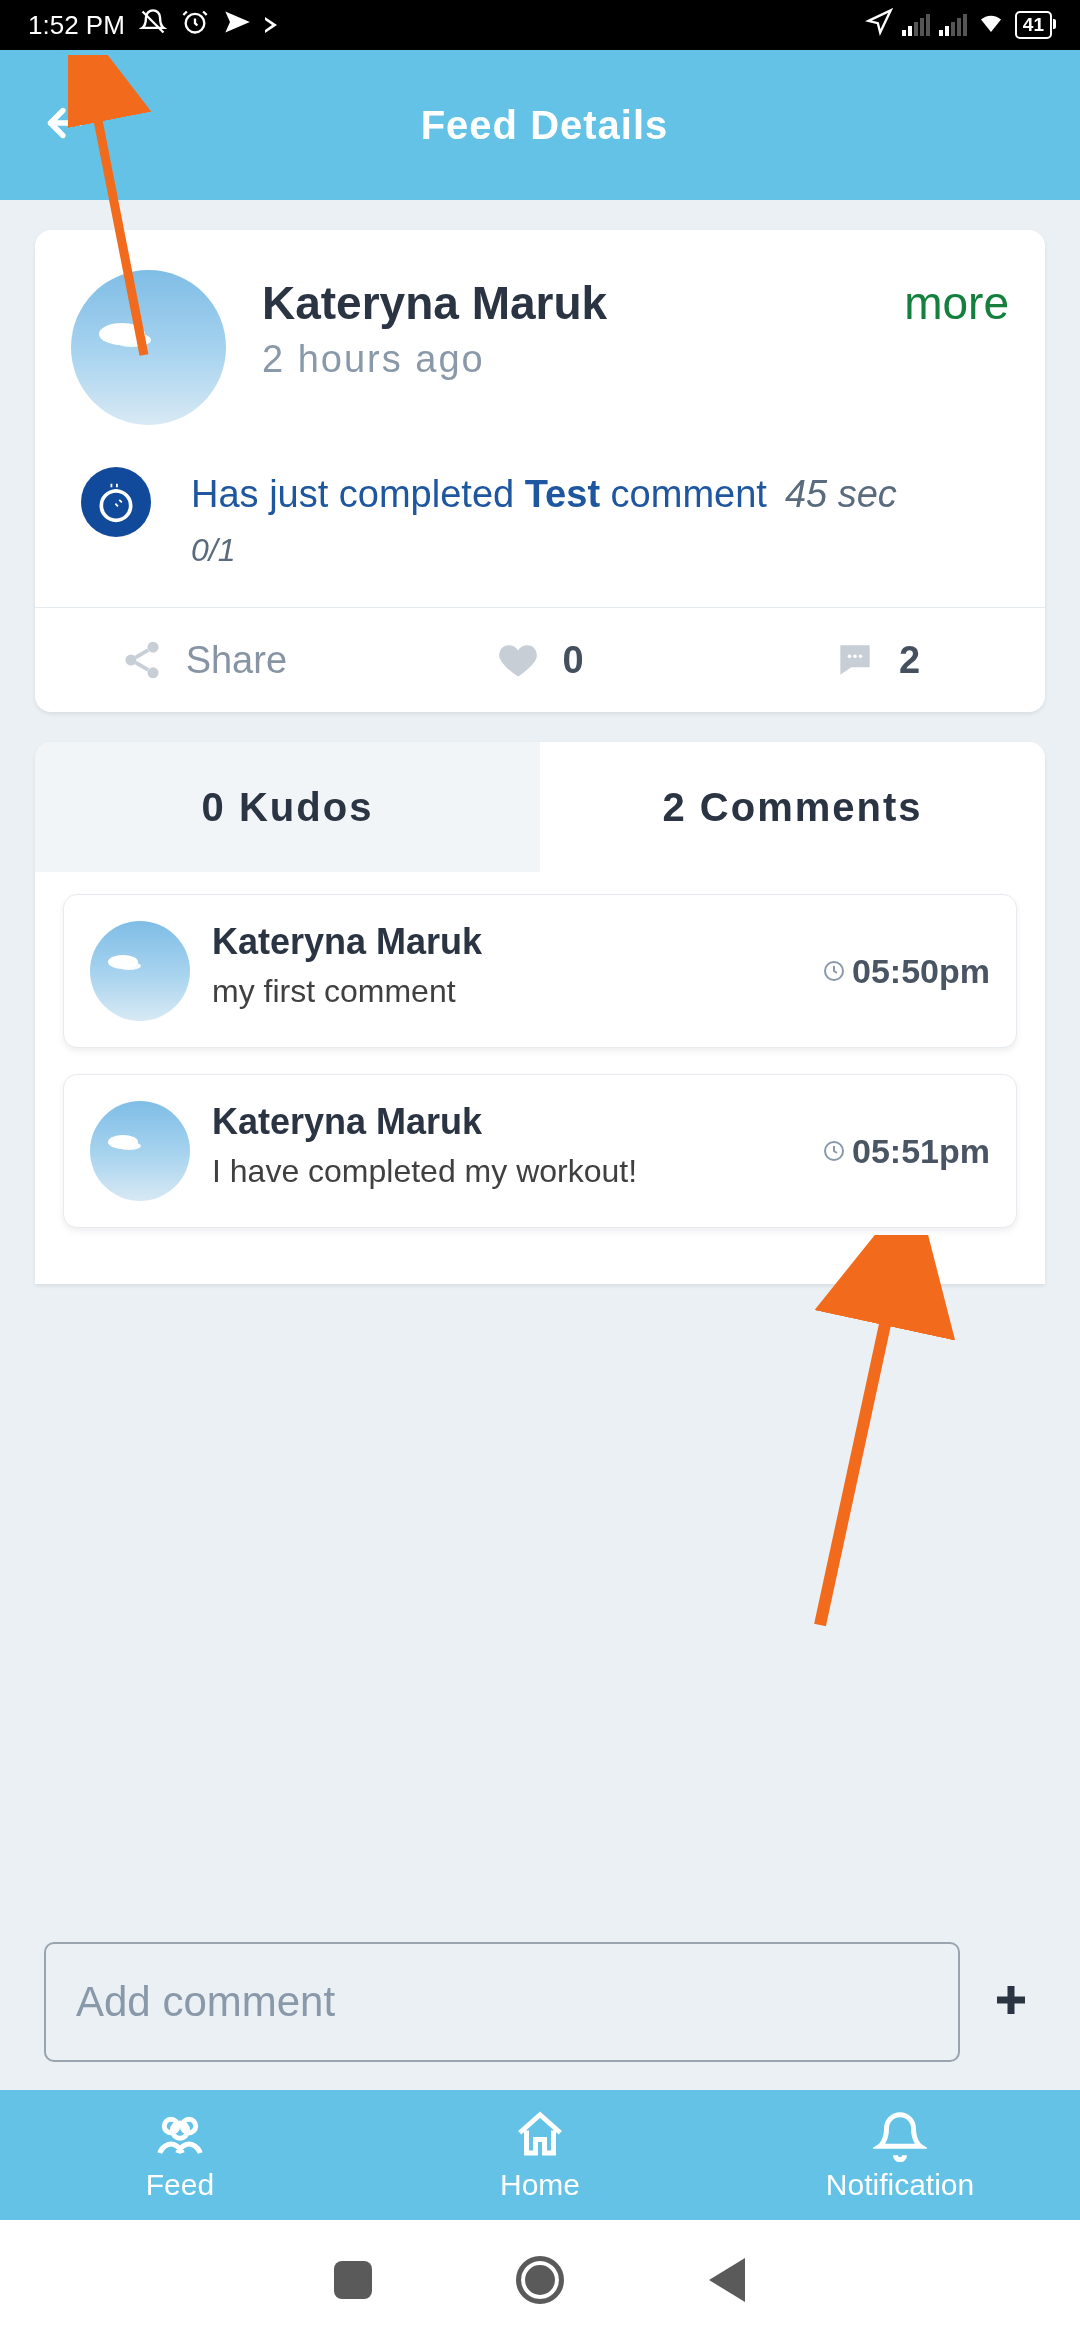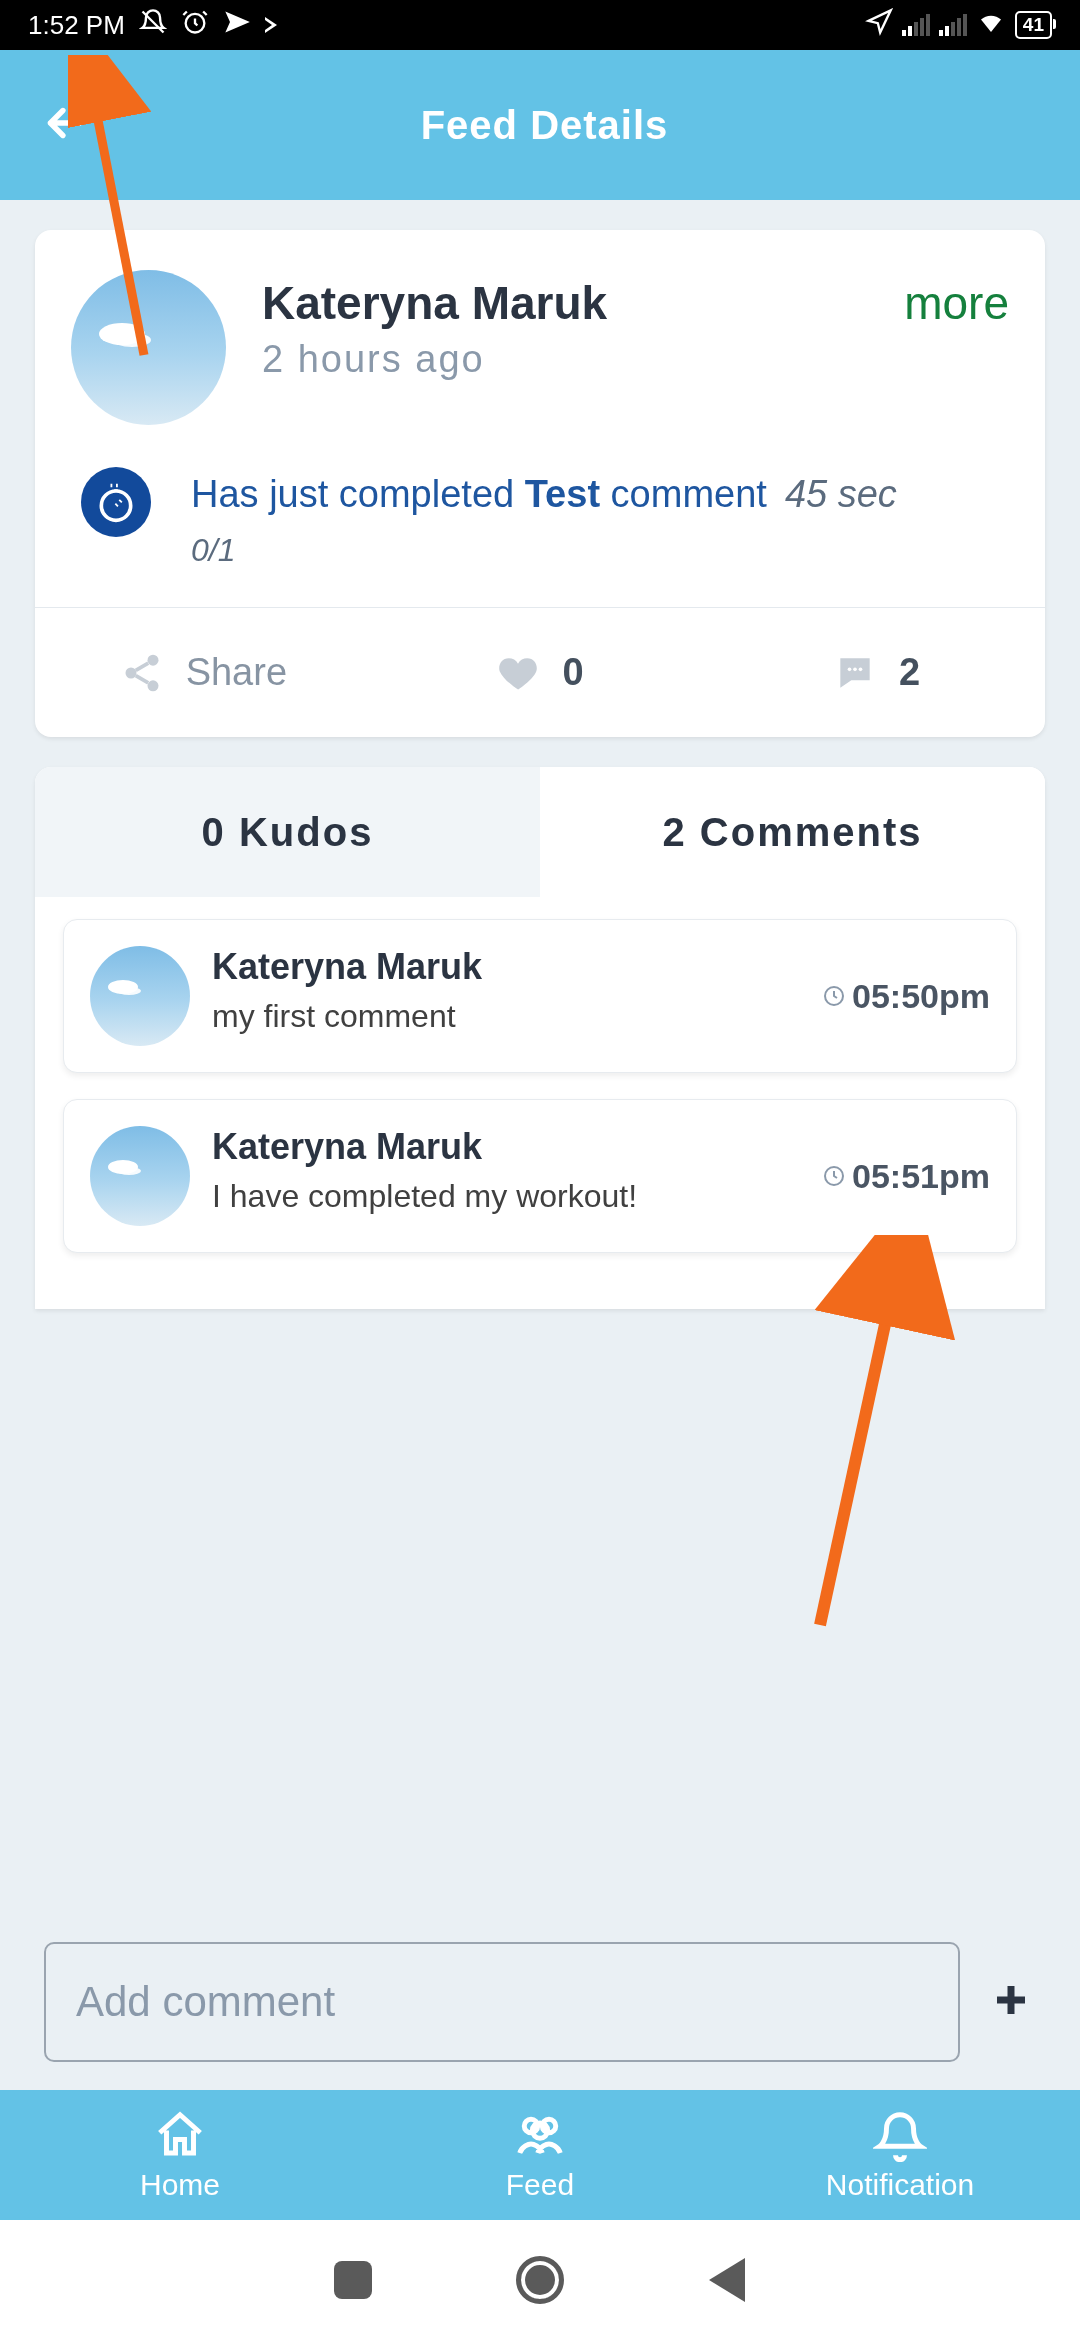--- a/index.html
+++ b/index.html
@@ -86,21 +86,21 @@
   }
   .stopwatch svg { width:44px; height:44px; }
   .activity-text { font-size:38px; color:#1e56a0; line-height:1.45; }
   .activity-text .bold { font-weight:700; }
   .activity-text .duration { color:#5b6b7e; font-style:italic; margin-left:18px;}
   .activity-sub { font-size:32px; color:#5b6b7e; font-style:italic; margin-top:10px;}
 
   .card-actions {
     border-top:1px solid #e4e9ee;
     display:flex;
-    height: 130px;
+    height: 105px;
     margin-top: 30px;
   }
   .action-cell {
     flex:1; display:flex; align-items:center; justify-content:center; gap:22px;
     color:#8794a3; font-size:38px; font-weight:500;
   }
   .action-cell svg { width:44px; height:44px; fill:#c7ced6; }
   .action-cell .count { color:#44505e; font-weight:600;}
 
   
@@ -339,32 +339,32 @@
   <div class="add-btn">
     <svg viewBox="0 0 24 24">
         <path d="M12 4v16M4 12h16"></path>
       </svg>
   </div>
 </div>
 
 <div class="bottom-tabs">
   <div class="btab">
     <svg viewBox="0 0 24 24">
-        <path d="M3 11l9-8 9 8M6 10v10h4v-6h4v6h4V10"></path>
-      </svg>
-    <span>Home</span>
-  </div>
-  <div class="btab">
-    <svg viewBox="0 0 24 24">
         <circle cx="8" cy="8" r="3"></circle>
         <circle cx="16" cy="8" r="3"></circle>
         <circle cx="12" cy="10" r="3.4"></circle>
         <path d="M3 20c1-3 4-4 5-4s4 1 5 4M11 20c1-3 4-4 5-4s4 1 5 4"></path>
       </svg>
     <span>Feed</span>
+  </div>
+  <div class="btab">
+    <svg viewBox="0 0 24 24">
+        <path d="M3 11l9-8 9 8M6 10v10h4v-6h4v6h4V10"></path>
+      </svg>
+    <span>Home</span>
   </div>
   <div class="btab">
     <svg viewBox="0 0 24 24">
         <path d="M18 9a6 6 0 10-12 0c0 6-3 8-3 8h18s-3-2-3-8M10 21a2 2 0 004 0"></path>
       </svg>
     <span>Notification</span>
   </div>
 </div>
 
 <div class="nav-bar">

